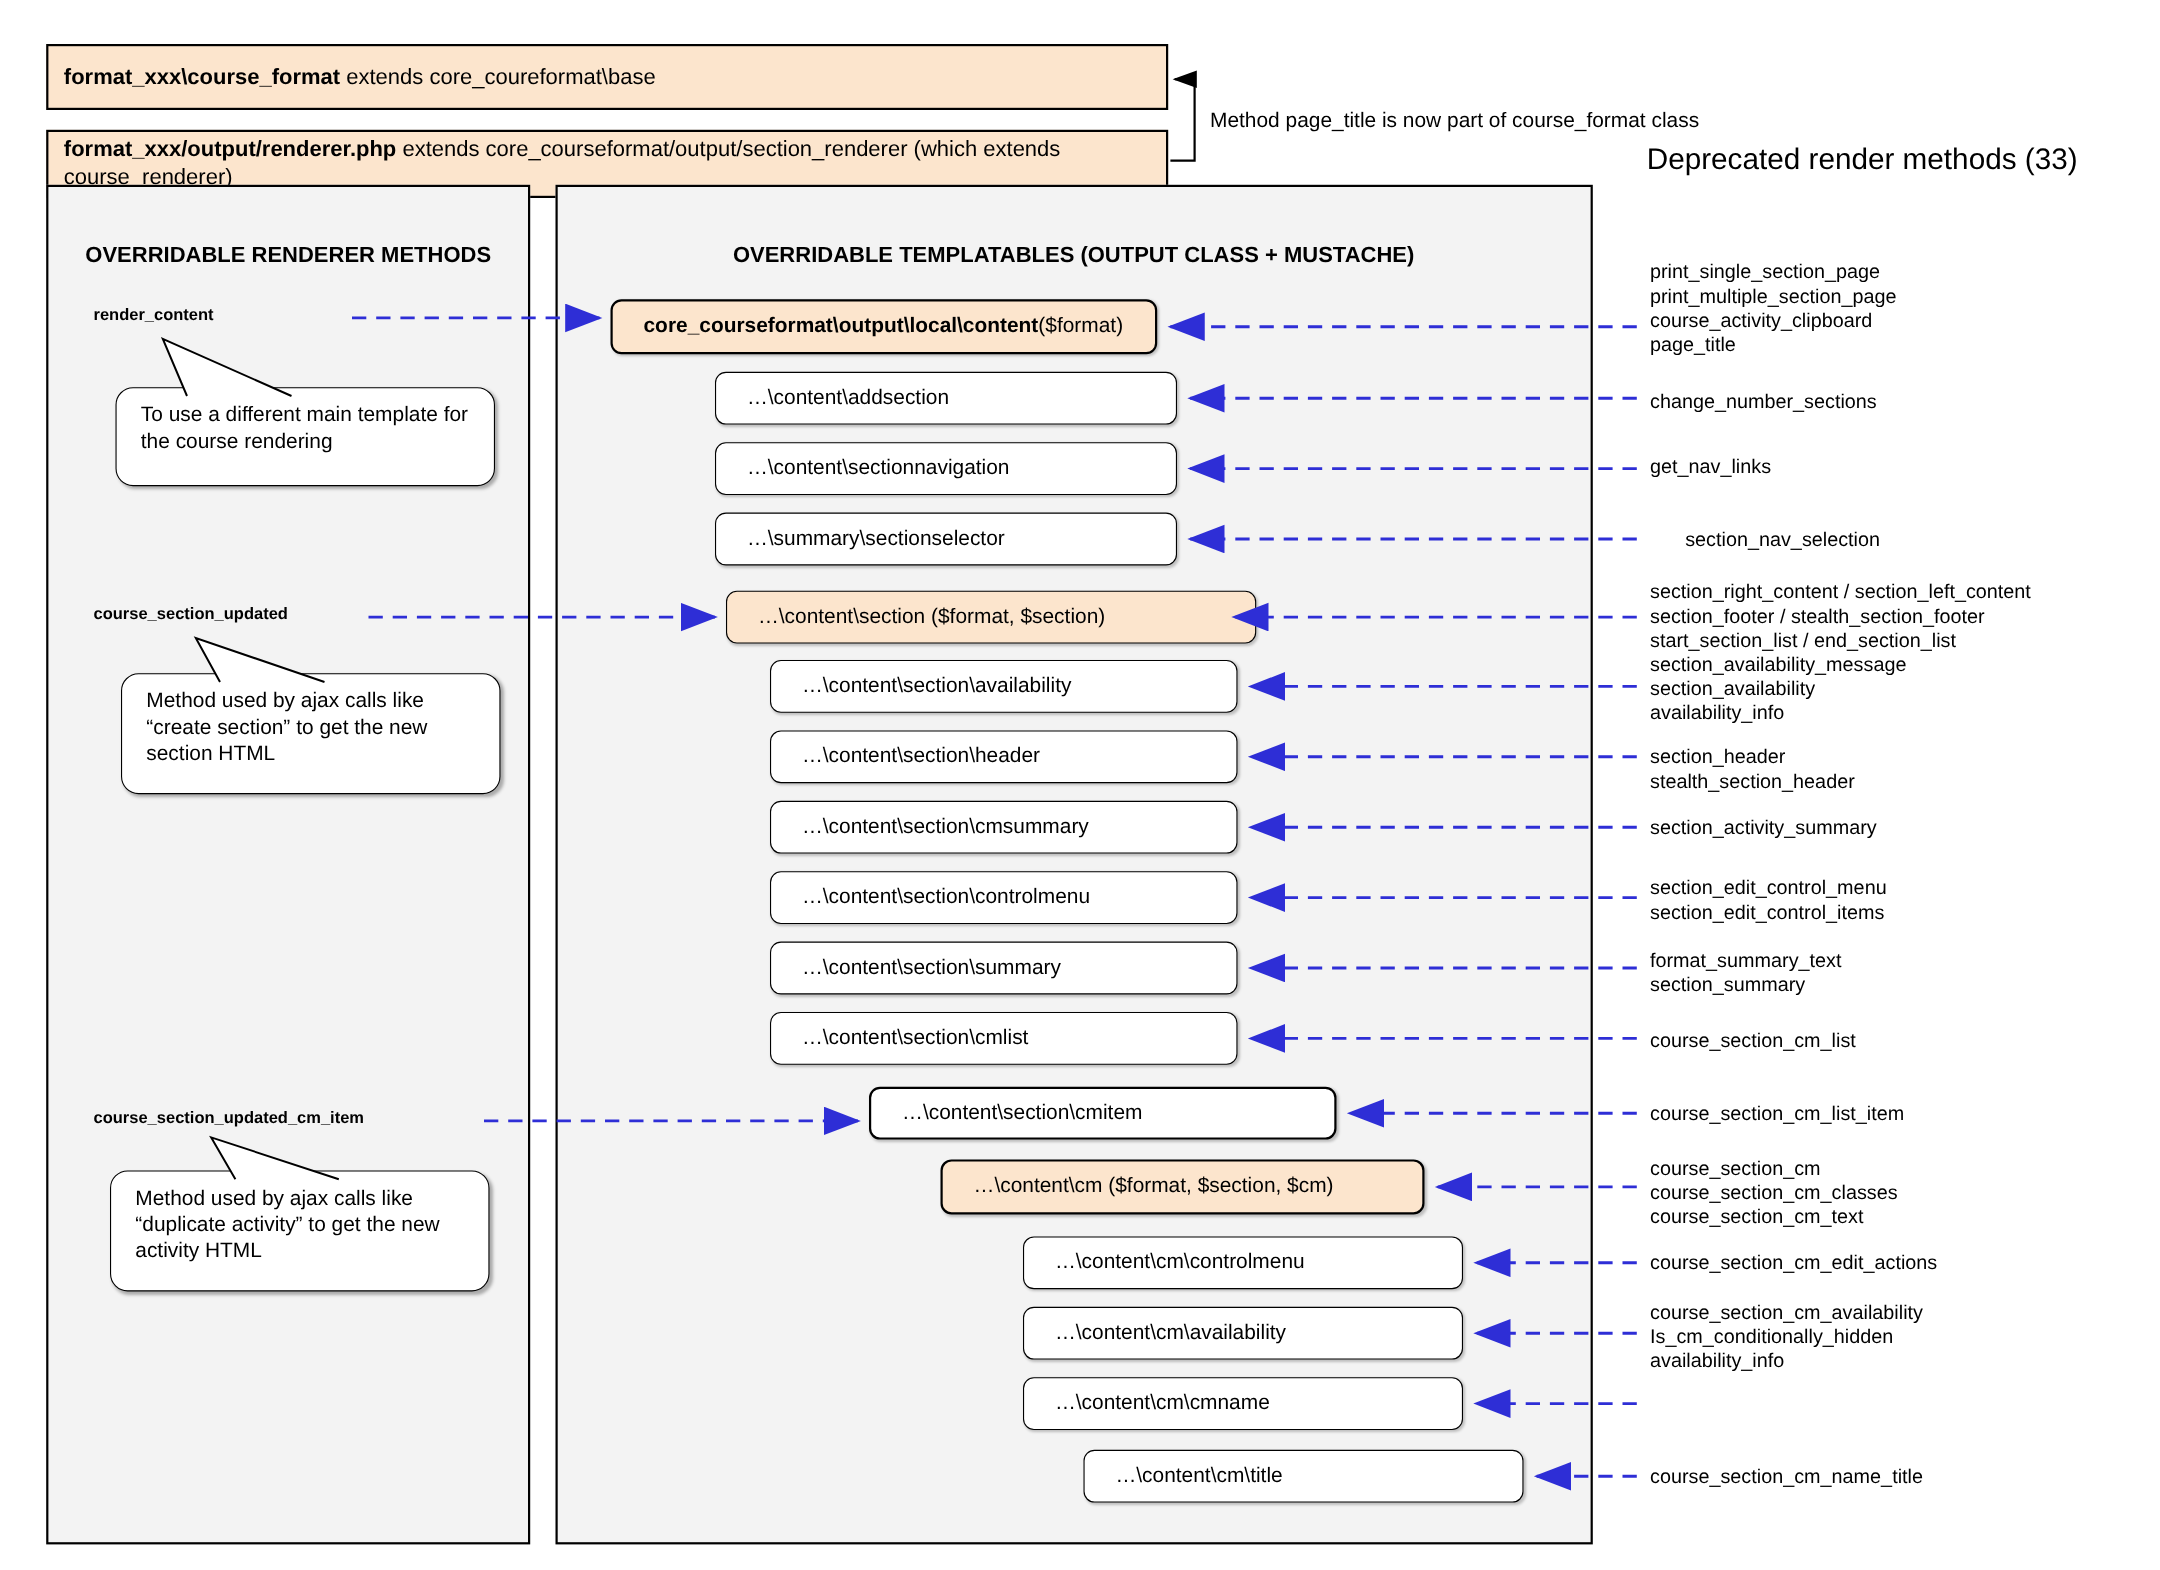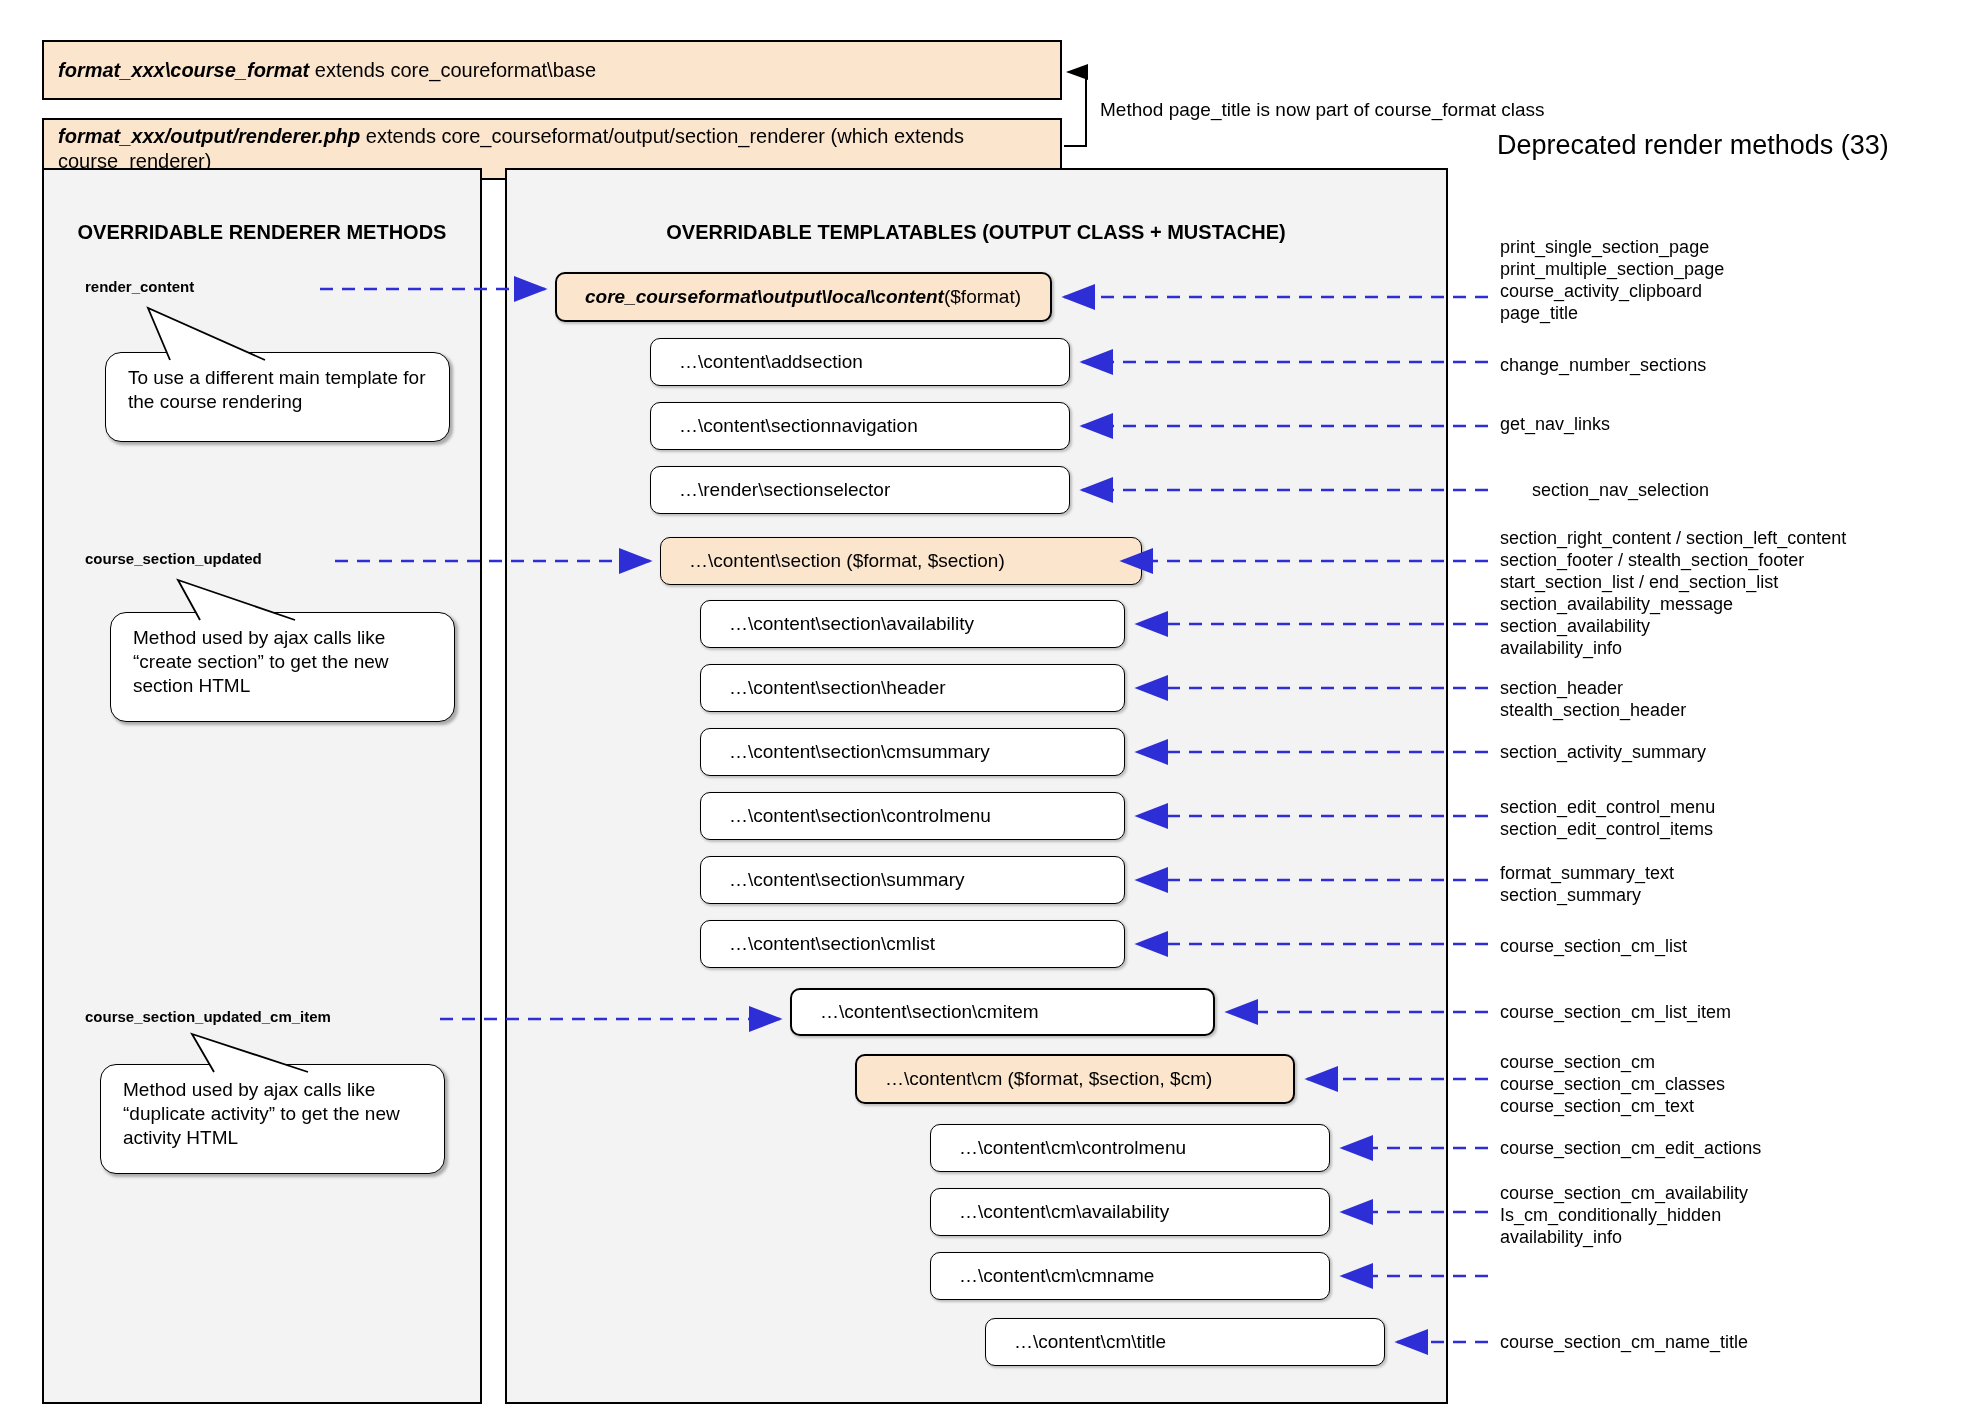--- a/index.html
+++ b/index.html
@@ -5,21 +5,21 @@
   html,body{margin:0;padding:0;background:#fff;}
   body{width:1964px;height:1427px;position:relative;overflow:hidden;
        font-family:"Liberation Sans", sans-serif;color:#000;}
   #canvas{position:absolute;inset:0;width:1964px;height:1427px;}
   .panel{position:absolute;background:#f3f3f3;border:2px solid #000;box-sizing:border-box;}
   .panel-title{position:absolute;font-weight:700;font-size:20px;white-space:nowrap;
                transform:translateX(-50%);}
   .topbox{position:absolute;background:#fce5cd;border:2px solid #000;box-sizing:border-box;
           font-size:20px;display:flex;align-items:center;padding:4px 14px;line-height:25px;}
   .topbox .wrap{display:block;}
-  .b{font-weight:700;font-style:italic;}
+  .b{font-weight:700;}
   .note{position:absolute;font-size:19px;transform:translateY(-50%);white-space:nowrap;}
   .dep-title{position:absolute;font-size:27px;white-space:nowrap;}
   .tbox{position:absolute;background:#fff;border:1.6px solid #000;border-radius:10px;
         box-sizing:border-box;display:flex;align-items:center;padding-left:28px;
         font-size:19px;white-space:nowrap;box-shadow:1.5px 1.5px 2.5px rgba(0,0,0,0.22);}
   .tbox.orange{background:#fce5cd;}
   .dep-group{position:absolute;transform:translateY(-50%);font-size:18px;line-height:22px;
              white-space:nowrap;}
   .method-label{position:absolute;transform:translateY(-50%);font-weight:700;font-size:15px;
                 white-space:nowrap;}
@@ -52,21 +52,21 @@
       <span class="b">core_courseformat\output\local\content</span>
       <span> ($format)</span>
     </div>
     <div class="tbox" style="left: 650px; top: 338px; width: 420px; height: 48px; border-width: 1.6px;">
       <span>…\content\addsection</span>
     </div>
     <div class="tbox" style="left: 650px; top: 402px; width: 420px; height: 48px; border-width: 1.6px;">
       <span>…\content\sectionnavigation</span>
     </div>
     <div class="tbox" style="left: 650px; top: 466px; width: 420px; height: 48px; border-width: 1.6px;">
-      <span>…\render\sectionselector</span>
+      <span>…\summary\sectionselector</span>
     </div>
     <div class="tbox orange" style="left: 660px; top: 537px; width: 482px; height: 48px; border-width: 1.8px;">
       <span>…\content\section ($format, $section)</span>
     </div>
     <div class="tbox" style="left: 700px; top: 600px; width: 425px; height: 48px; border-width: 1.6px;">
       <span>…\content\section\availability</span>
     </div>
     <div class="tbox" style="left: 700px; top: 664px; width: 425px; height: 48px; border-width: 1.6px;">
       <span>…\content\section\header</span>
     </div>

